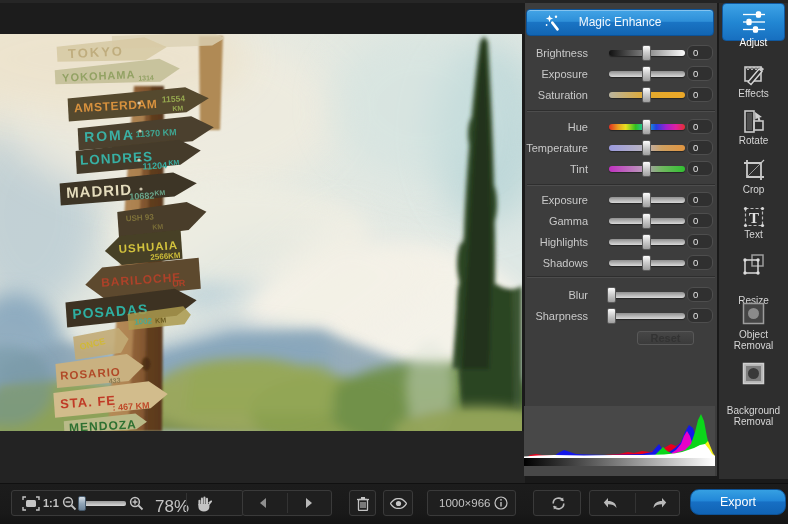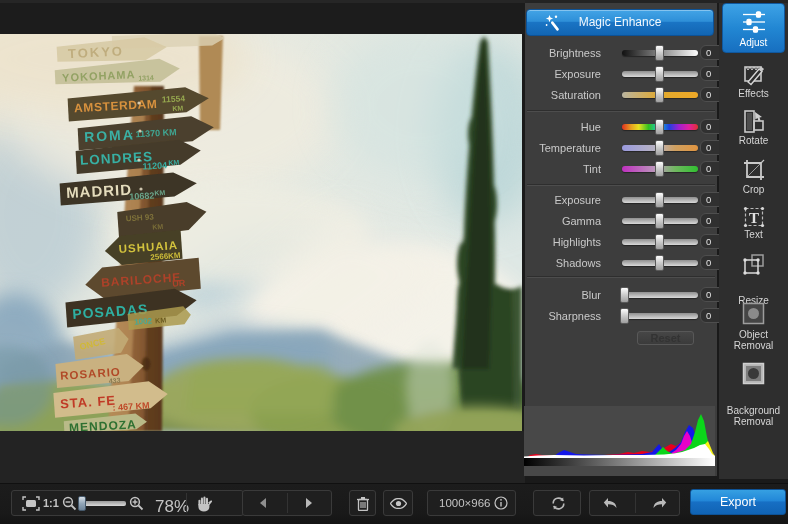--- a/index.html
+++ b/index.html
@@ -12,50 +12,50 @@
   #belowphoto { left:0; top:431px; width:525px; height:52px; background:#232323; }
   #panel { left:525px; top:0; width:192px; height:476px; background:#3d3d3d; }
   #sidebar { left:719px; top:0; width:69px; height:479px; background:#2e2e2e; }
   #bottombar { left:0; top:483px; width:788px; height:41px; background:linear-gradient(#1c1c1c,#191919 75%,#141414); border-top:1px solid #101010; }
 
   
   #magic { position:absolute; left:1px; top:9px; width:188px; height:27px; border-radius:4px;
      background:linear-gradient(#43a4e6, #2e8fd8 45%, #1a74c4 50%, #1265b2);
      border:1px solid #0d5296; box-shadow:inset 0 1px 0 rgba(255,255,255,.35);
      color:#f2f8fd; font-size:12px; text-align:center; line-height:25px; }
-  .row { position:absolute; left:13px; width:176px; height:16px;padding-left:48px; }
+  .row { position:absolute; left:0; width:176px; height:16px;padding-left:48px; }
   .lab { position:absolute; right:113px; top:1.5px; font-size:11px; color:#c9c9c9; white-space:nowrap; }
   .track { position:absolute; left:84px; top:5px; width:76px; height:6px; border-radius:3px;
      background:linear-gradient(#8f8f8f,#d9d9d9); box-shadow:0 1px 1px rgba(0,0,0,.4); }
   .handle { position:absolute; top:-5px; width:9px; height:16px; border-radius:2px;
      background:linear-gradient(#fdfdfd,#cfcfcf 45%,#9f9f9f); border:1px solid #5a5a5a;
      left:33px; }
   .handle.l0 { left:-2px; }
   .vbox { position:absolute; left:162px; top:0px; width:26px; height:15px; border-radius:6px;
      background:#303030; border:1px solid #4e4e4e; color:#e4e4e4; font-size:9.5px; line-height:13px;
      padding-left:5px; }
   .div { position:absolute; left:2px; width:188px; height:2px;
      background:linear-gradient(#2e2e2e 50%, #4d4d4d 50%); }
   #reset { position:absolute; left:112px; top:331px; width:57px; height:14px; border-radius:3px;
      background:linear-gradient(#464646,#3b3b3b); border:1px solid #585858;
      font-size:11px; font-weight:bold; color:#333; text-align:center; line-height:12px; }
   #histo { position:absolute; left:-1px; top:406px; width:191px; height:70px; background:#484848; }
 
   
   .tool { position:absolute; left:0; width:69px; text-align:center; color:#d6d6d6; font-size:10px; }
-  #adjbtn { position:absolute; left:3px; top:3px; width:63px; height:50px; border-radius:4px;
+  #adjbtn { position:absolute; left:3px; top:3px; width:63px; height:38px; border-radius:4px;
      background:linear-gradient(#3da2e6,#2287d3 50%,#176fc0); border:1px solid #10589e;
      color:#fff; text-align:center; }
   .tlabel { line-height:11px; }
 
   
   .grp { position:absolute; top:6px; height:26px; background:#1f1f1f;
      border:1px solid #3a3a3a; border-radius:3px; }
   .bt { color:#c4c4c4; }
-  #export { position:absolute; left:690px; top:5px; width:96px; height:26px; border-radius:3px;
+  #export { position:absolute; left:690px; top:5px; width:96px; height:26px; border-radius:9px;
      background:linear-gradient(#36a0e2 0%,#2287d8 45%,#176fc4 50%,#1063b4);
      border:1px solid #0d5296; color:#fff; font-size:12.5px; text-align:center; line-height:24px; }
   svg { display:block; }
   .ic { position:absolute; }
 </style>
 </head>
 <body>
 <div id="app">
   <div id="topbar" class="abs"></div>
   <div class="abs" style="left:525px;top:0;width:263px;height:3px;background:#232323;z-index:5"></div>

